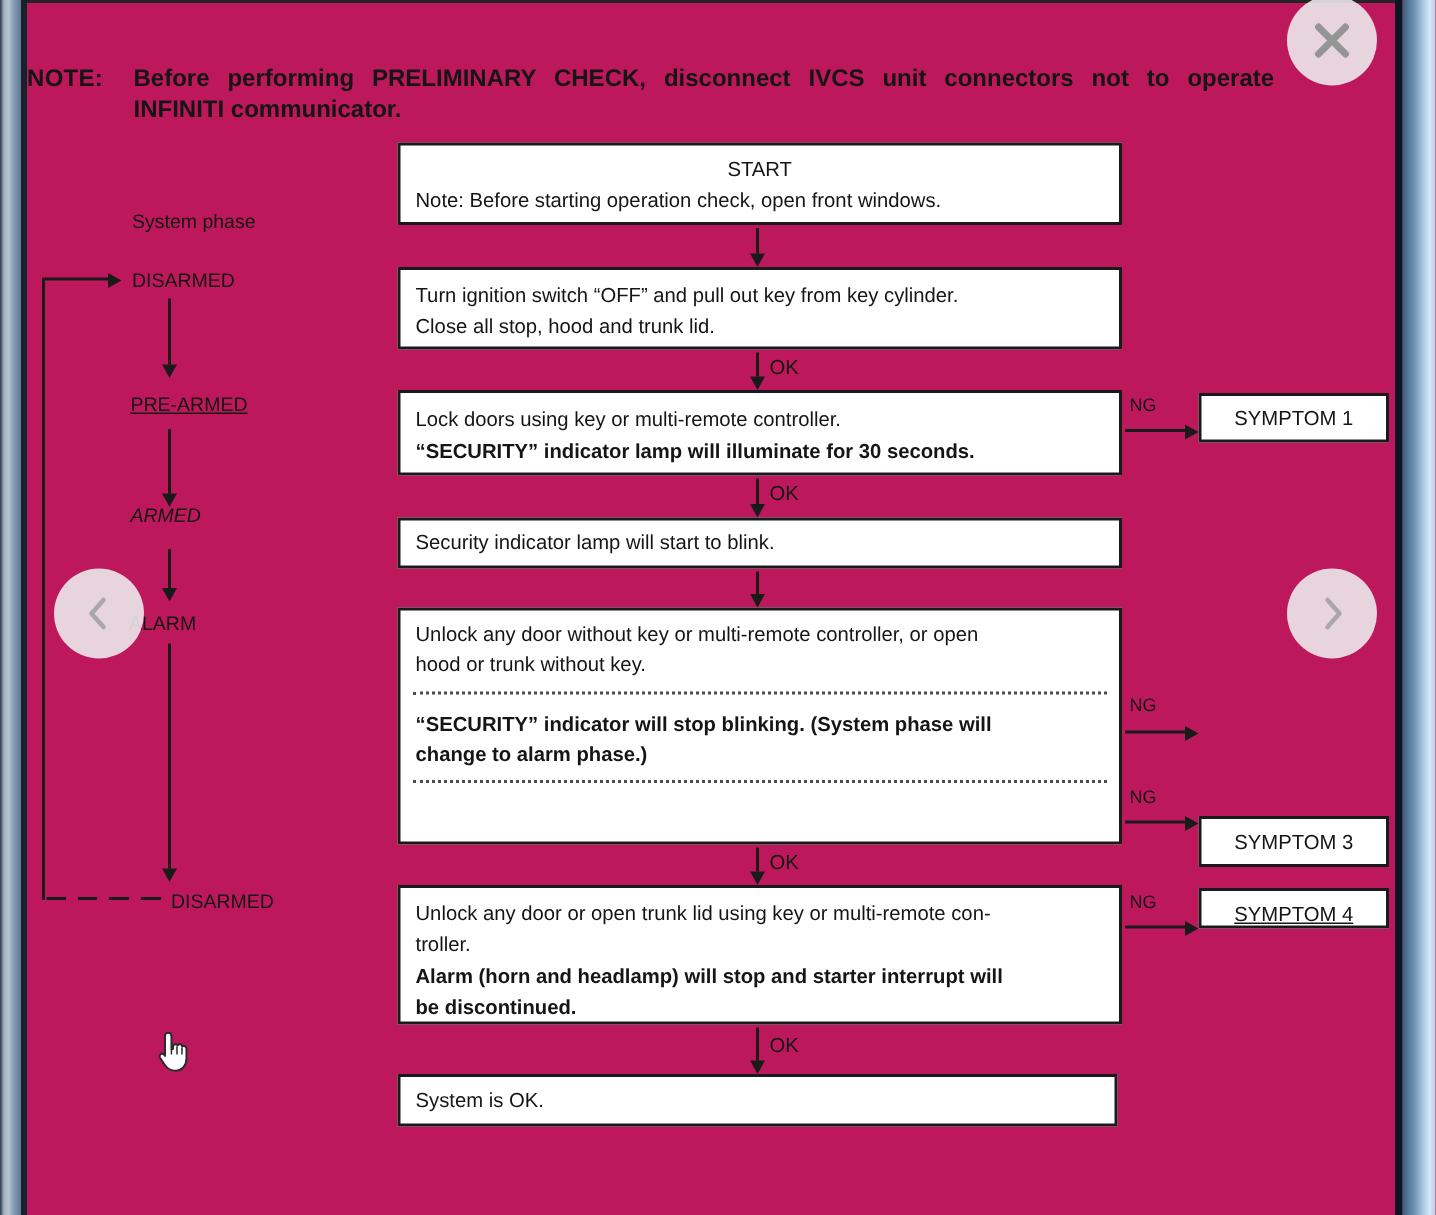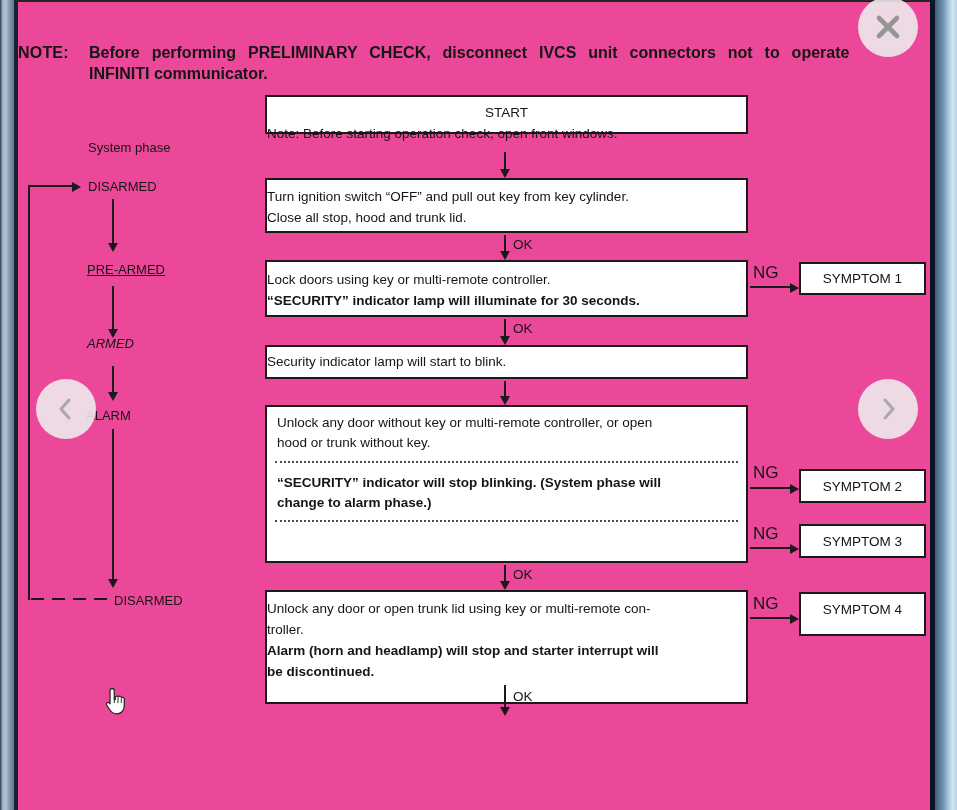--- a/index.html
+++ b/index.html
@@ -1,19 +1,19 @@
 <!DOCTYPE html>
 <html><head>
 <meta charset="utf-8">
 <style>
   * { margin:0; padding:0; box-sizing:border-box; }
   html,body { width:957px; height:810px; }
   body { font-family:"Liberation Sans", sans-serif; color:#151515; background:#fff; }
 
-  #viewer { position:relative; width:957px; height:810px; background:#ec4899; overflow:hidden; }
+  #viewer { position:relative; width:957px; height:810px; background:#be185d; overflow:hidden; }
 
   
   .left-band { position:absolute; left:0; top:0; width:14px; height:810px;
     background:linear-gradient(to right,#2a3644 0%,#9db0c2 18%,#b7c5d3 40%,#8299ad 68%,#5f7992 100%); }
   .left-band-edge { position:absolute; left:14px; top:0; width:3.5px; height:810px; background:#17222d; }
   .right-dark { position:absolute; left:930px; top:0; width:4.5px; height:810px; background:#0c1523; }
   .right-band { position:absolute; left:934.5px; top:0; width:22.5px; height:810px;
     background:linear-gradient(to right,#3f5d7c 0%,#6d90b0 35%,#a9c8e2 62%,#d5e7f5 82%,#b6d0e6 100%); }
   .top-line { position:absolute; left:17px; top:0; width:913px; height:2px; background:#242424; }
 
@@ -24,37 +24,37 @@
   .ctl-circle svg { display:block; }
 
   
   .note-label { position:absolute; left:18px; top:44px; font-size:16px; font-weight:bold; letter-spacing:.2px; }
   .note-l1 { position:absolute; left:89px; top:44px; width:843px; font-size:16px; font-weight:bold; word-spacing:7.5px; white-space:nowrap; }
   .note-l2 { position:absolute; left:89px; top:65px; font-size:16px; font-weight:bold; }
 
   
   .lbl { position:absolute; font-size:13px; white-space:nowrap; }
   .box { position:absolute; left:265px; width:483px; border:2px solid #1a1a1a; background:#fff; font-size:13.5px; }
-  .box .ln { line-height:21px; white-space:nowrap; }
+  .box .ln { padding-left:10px; line-height:21px; white-space:nowrap; }
   .b { font-weight:bold; }
   .center { text-align:center; padding-left:0 !important; }
   .abs { position:absolute; white-space:nowrap; }
 
   
   .vline { position:absolute; width:2px; background:#1a1a1a; }
   .hline { position:absolute; height:2px; background:#1a1a1a; }
   .head-down { position:absolute; width:0; height:0;
     border-left:5px solid transparent; border-right:5px solid transparent; border-top:9px solid #1a1a1a; }
   .head-right { position:absolute; width:0; height:0;
     border-top:5px solid transparent; border-bottom:5px solid transparent; border-left:9px solid #1a1a1a; }
   .dash { position:absolute; height:2px;
     background:repeating-linear-gradient(to right,#1a1a1a 0 13px, transparent 13px 21px); }
   .dotted { position:absolute; left:8px; right:8px; border-top:2px dotted #4c4c4c; }
   .oklbl { position:absolute; font-size:13.5px; }
-  .nglbl { position:absolute; font-size:17px; }
+  .nglbl { position:absolute; font-size:12px; }
   .symptom { position:absolute; left:799px; width:127px; border:2px solid #1a1a1a;
     font-size:13.5px; text-align:center; background:#fff; }
 
   .cursor { position:absolute; left:103px; top:686px; z-index:40; }
 </style>
 </head>
 <body>
 
 <div id="viewer">
 
@@ -108,21 +108,21 @@
   <div class="lbl" style="left:87px; top:336px;font-style:italic;">ARMED</div>
   <div class="vline" style="left:112px; top:366px; height:26px;"></div>
   <div class="head-down" style="left:108px; top:392px;"></div>
 
   <div class="lbl" style="left:86px; top:408px;">ALARM</div>
   <div class="vline" style="left:112px; top:429px; height:150px;"></div>
   <div class="head-down" style="left:108px; top:579px;"></div>
 
   <div class="lbl" style="left:114px; top:593px;">DISARMED</div>
 
-  <div class="box" style="top:95px; height:39px;">
+  <div class="box" style="top:95px; height:55px;">
     <div class="ln center" style="padding-top:5px;">START</div>
     <div class="ln">Note: Before starting operation check, open front windows.</div>
   </div>
   <div class="vline" style="left:504px; top:152px; height:17px;"></div>
   <div class="head-down" style="left:500px; top:169px;"></div>
 
   <div class="box" style="top:178px; height:55px; padding-top:6px;">
     <div class="ln">Turn ignition switch “OFF” and pull out key from key cylinder.</div>
     <div class="ln">Close all stop, hood and trunk lid.</div>
   </div>
@@ -157,42 +157,44 @@
     <div class="abs b" style="left:10px; top:86px; line-height:20px;">change to alarm phase.)</div>
     <div class="dotted" style="top:113px;"></div>
   </div>
   <div class="vline" style="left:504px; top:565px; height:16px;"></div>
   <div class="head-down" style="left:500px; top:581px;"></div>
   <div class="oklbl" style="left:513px; top:567px;">OK</div>
 
   <div class="nglbl" style="left:753px; top:463px;">NG</div>
   <div class="hline" style="left:750px; top:487px; width:40px;"></div>
   <div class="head-right" style="left:790px; top:483.5px;"></div>
-  <div class="symptom" style="top:469px; height:34px; padding-top:8px;">SYMPTOM 2</div>
 
   <div class="nglbl" style="left:753px; top:524px;">NG</div>
   <div class="hline" style="left:750px; top:547px; width:40px;"></div>
   <div class="head-right" style="left:790px; top:543.5px;"></div>
-  <div class="symptom" style="top:524px; height:34px; padding-top:8px;">SYMPTOM 3</div>
-
-  <div class="box" style="top:590px; height:114px; padding-top:6px;">
+  <div class="symptom" style="top:544px; height:34px; padding-top:8px;">SYMPTOM 3</div>
+
+  <div class="box" style="top:590px; height:93px; padding-top:6px;">
     <div class="ln">Unlock any door or open trunk lid using key or multi-remote con-</div>
     <div class="ln">troller.</div>
     <div class="ln b">Alarm (horn and headlamp) will stop and starter interrupt will</div>
     <div class="ln b">be discontinued.</div>
   </div>
   <div class="vline" style="left:504px; top:685px; height:22px;"></div>
   <div class="head-down" style="left:500px; top:707px;"></div>
   <div class="oklbl" style="left:513px; top:689px;">OK</div>
 
   <div class="nglbl" style="left:753px; top:594px;">NG</div>
   <div class="hline" style="left:750px; top:617px; width:40px;"></div>
   <div class="head-right" style="left:790px; top:613.5px;"></div>
-  <div class="symptom" style="top:592px; height:44px; padding-top:8px;">SYMPTOM 4</div>
-
+  <div class="symptom" style="top:592px; height:27px; padding-top:8px;text-decoration:underline;">SYMPTOM 4</div>
+
+  <div class="box" style="top:716px; height:35px; width:480px; padding-top:7px;">
+    <div class="ln" style="line-height:18px;">System is OK.</div>
+  </div>
 
   <div class="cursor">
     <svg width="24" height="32" viewBox="0 0 24 32">
       <path d="M9 2.5 C10.4 2.5 11.3 3.5 11.3 4.8 L11.3 13.4 L12.3 13.4 L12.3 11.8 C12.3 10.8 13.1 10.1 14 10.1 C14.6 10.1 15.1 10.4 15.4 10.9 C15.7 10.5 16.2 10.2 16.8 10.2 C17.7 10.2 18.4 10.9 18.5 11.7 C18.8 11.5 19.2 11.3 19.6 11.3 C20.6 11.3 21.3 12.1 21.3 13.1 L21.3 19.6 C21.3 24.4 18.4 27.8 14 27.8 C10.4 27.8 8.6 26.6 6.9 24 L3.7 19.2 C3.2 18.4 3.3 17.4 4.1 16.8 C4.9 16.2 5.9 16.4 6.5 17.2 L7 17.9 L7 4.8 C7 3.5 7.7 2.5 9 2.5 Z" fill="#ffffff" stroke="#2a2a2a" stroke-width="1.3" stroke-linejoin="round"></path>
       <path d="M11.3 13.4 L11.3 17 M15 11.5 L15 17 M18.3 12.3 L18.3 17" stroke="#2a2a2a" stroke-width="1" fill="none"></path>
     </svg>
   </div>
 
 </div>
 

